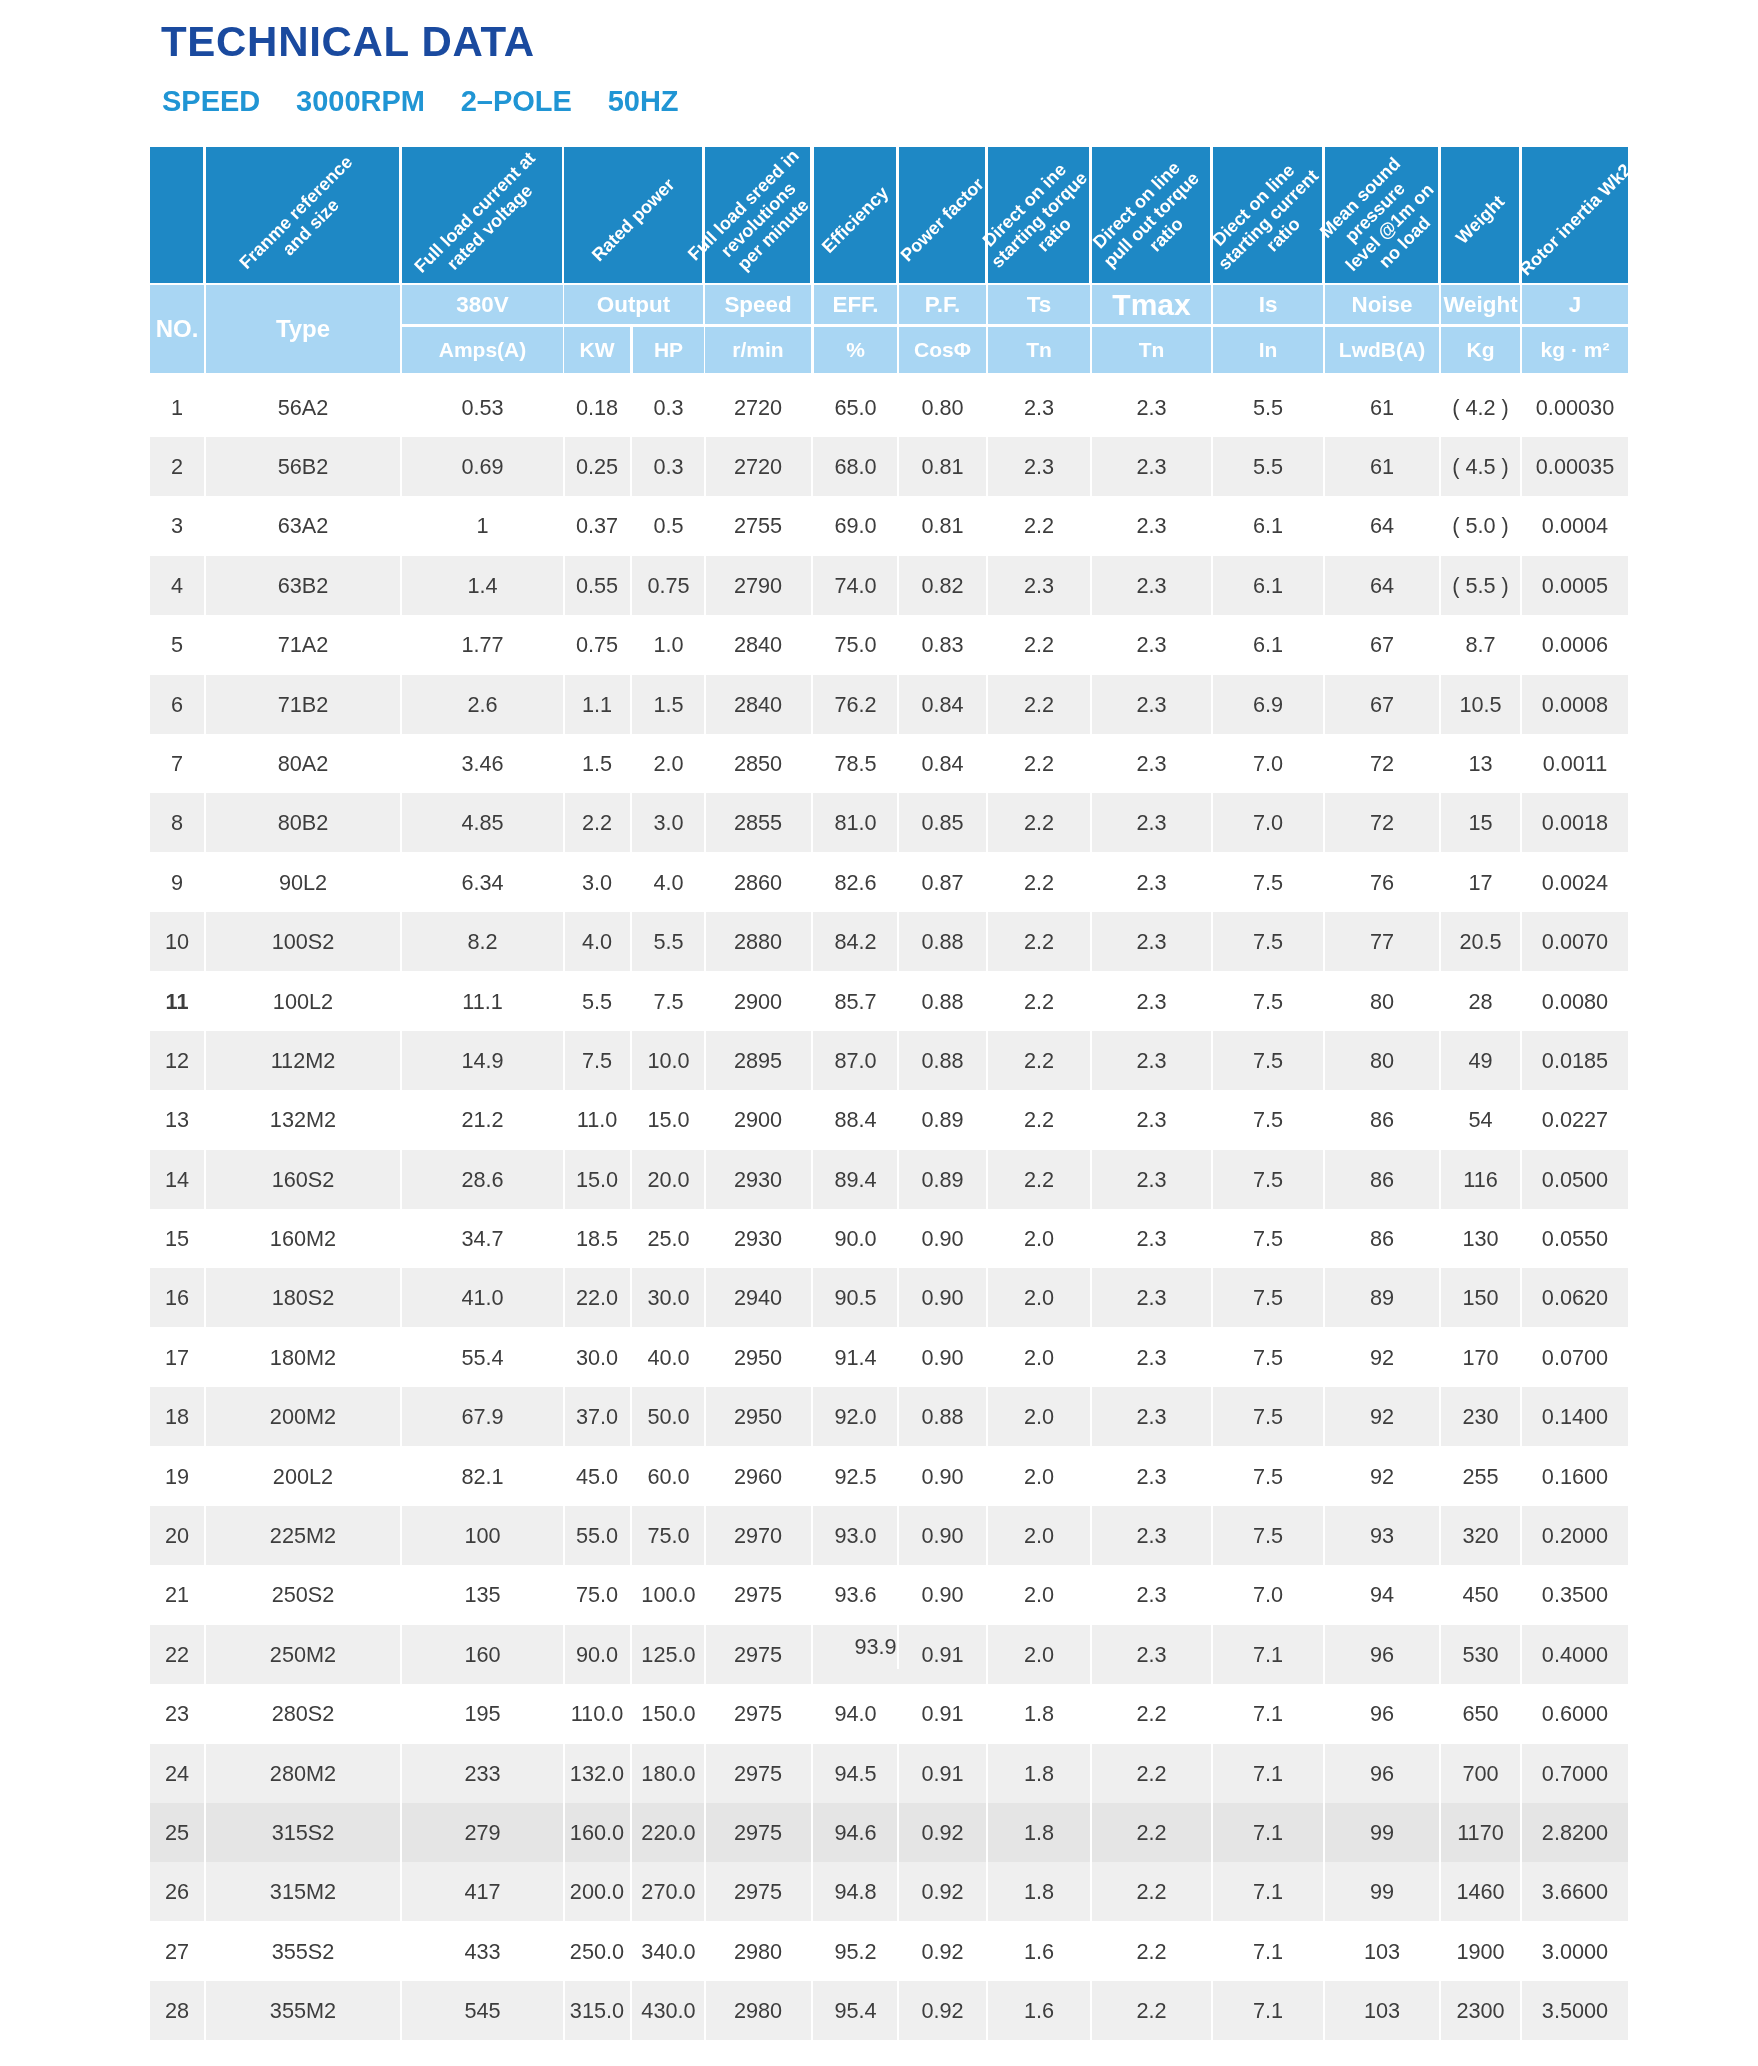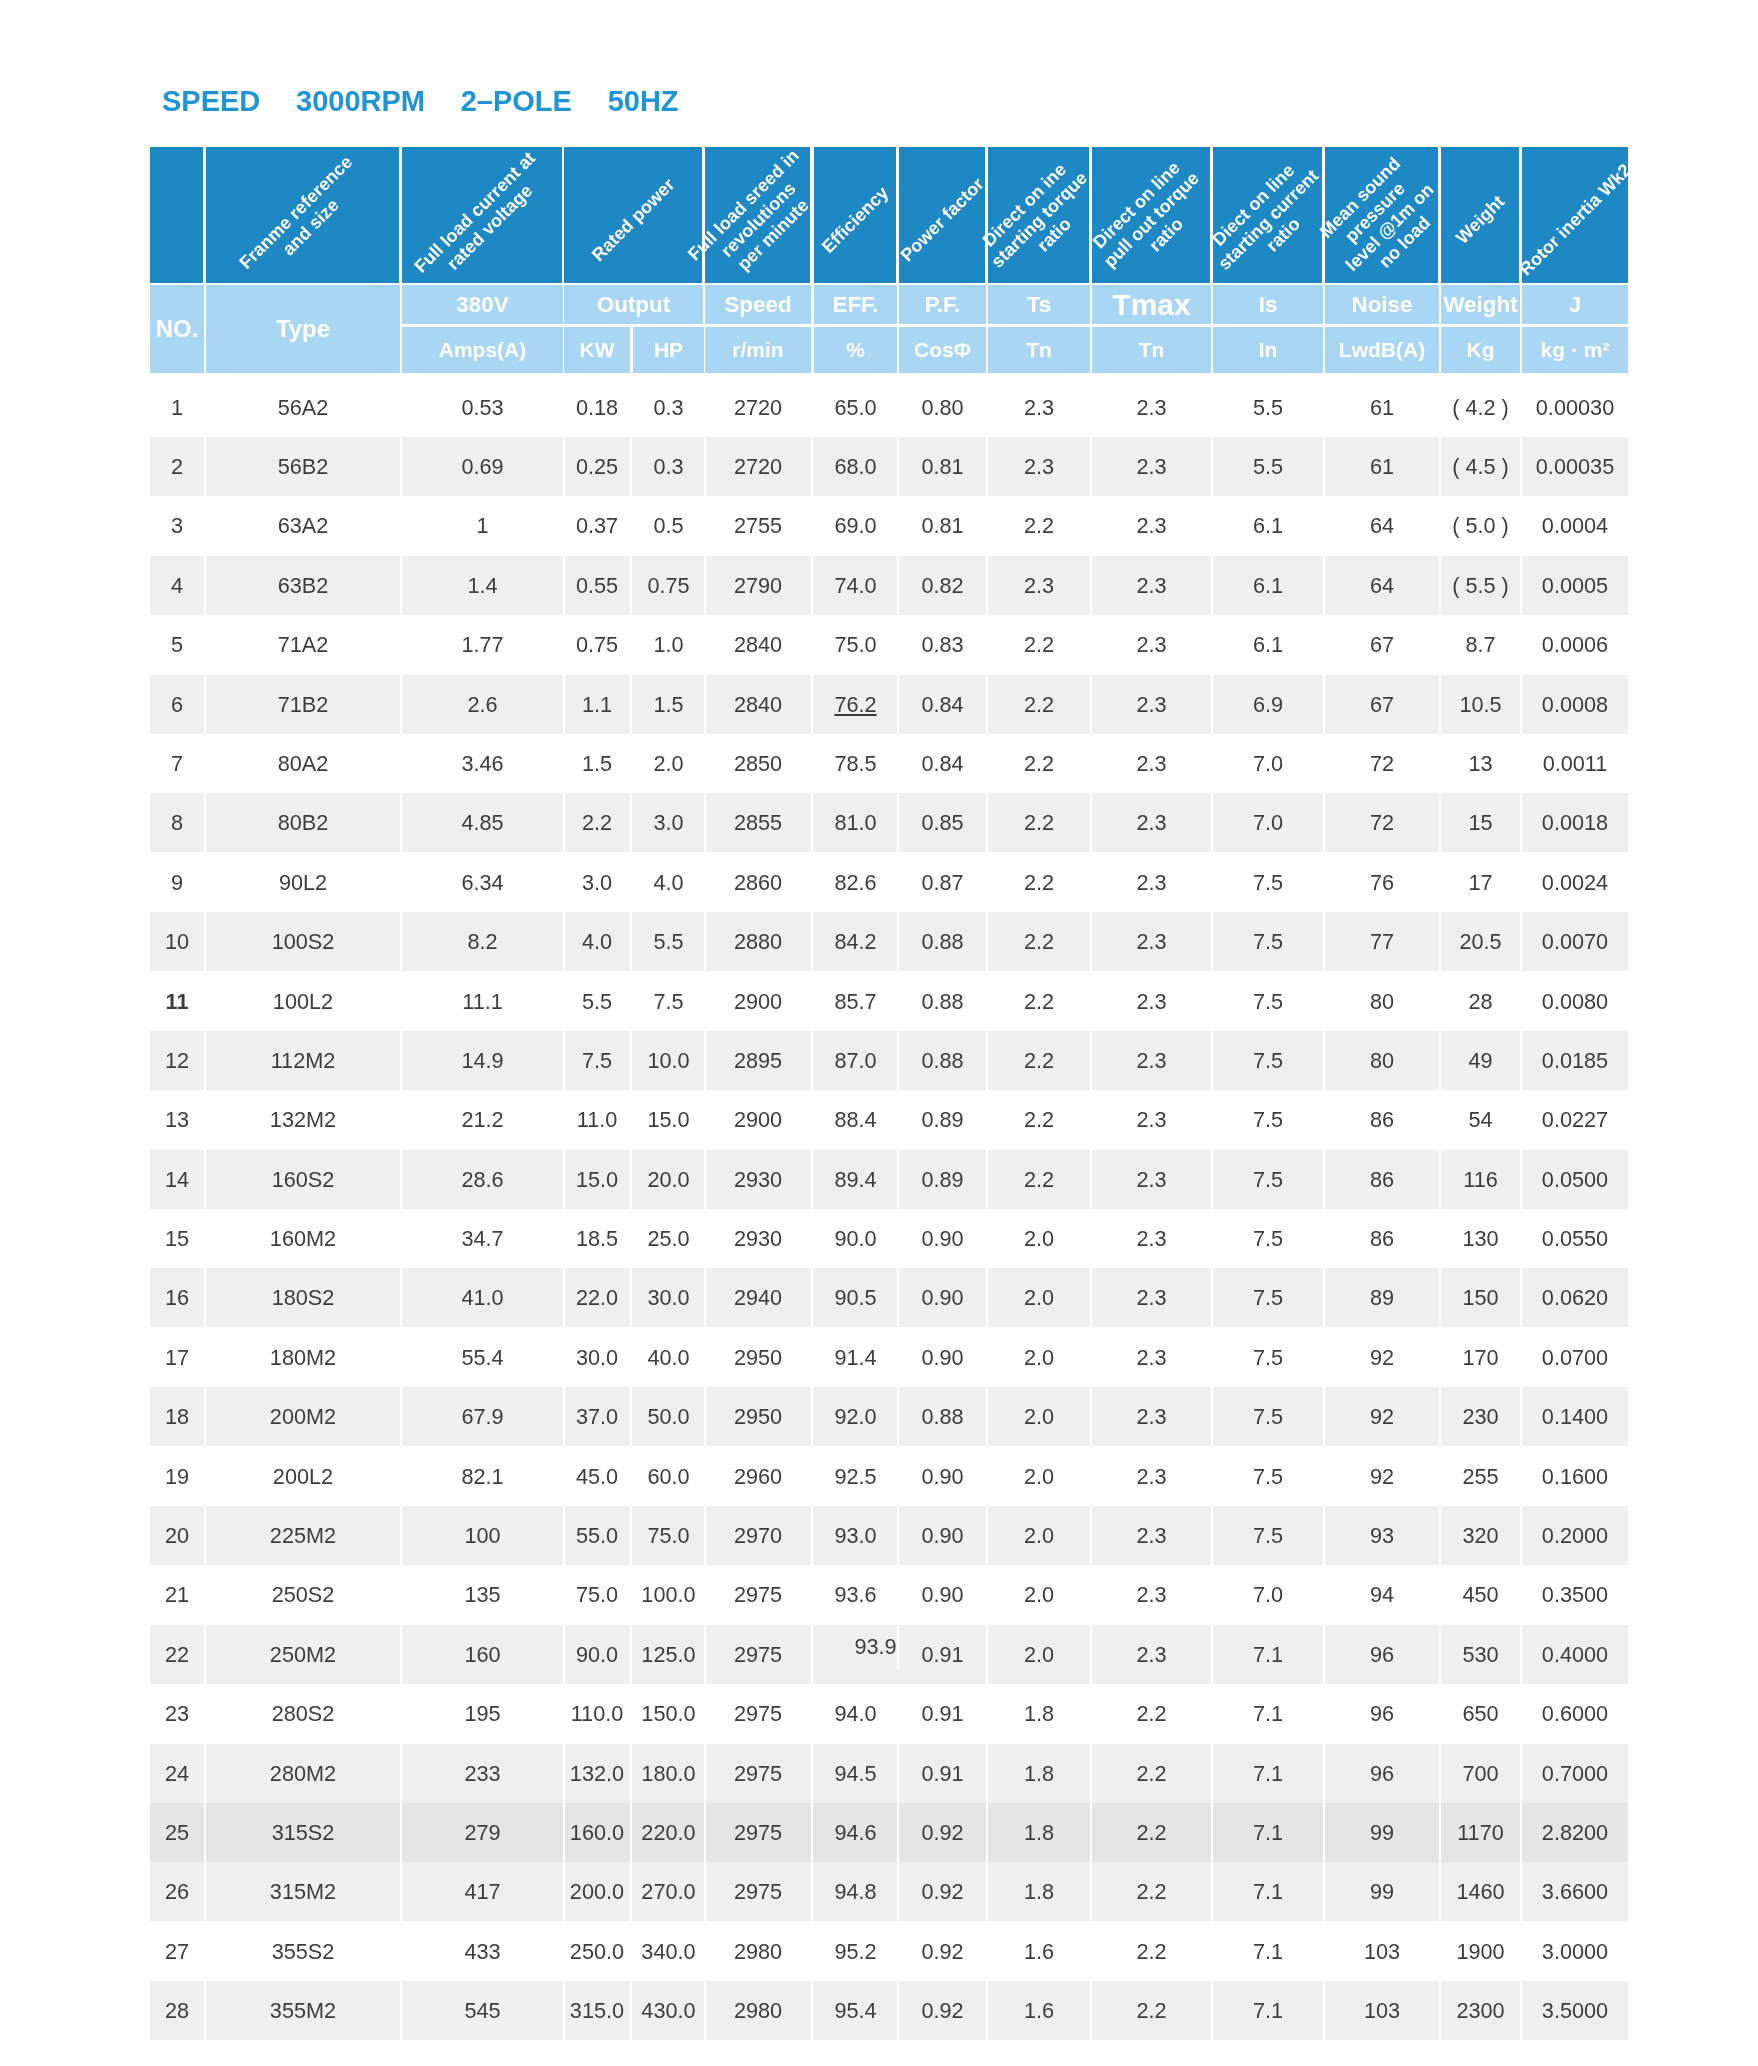--- a/index.html
+++ b/index.html
@@ -49,20 +49,21 @@
     color:var(--body-text);font-size:21.7px;
     display:flex;align-items:center;justify-content:center;
     white-space:pre;
   }
   .body-cell.last{border-right:none;}
 </style>
 </head>
 <body>
 
 <div class="page">
+  <div class="title">TECHNICAL DATA</div>
   <div class="subtitle">SPEED  3000RPM  2–POLE  50HZ</div>
   <div class="table-wrap">
     <div id="diag-strip">
         <div class="cell diag-cell" style="left: 0px; top: 0px; width: 56px; height: 136px;"></div>
         <div class="cell diag-cell" style="left: 56px; top: 0px; width: 196px; height: 136px;">
           <div class="diag-label">Franme reference
 and size</div>
         </div>
         <div class="cell diag-cell" style="left: 252px; top: 0px; width: 163px; height: 136px;">
           <div class="diag-label">Full load current at
@@ -268,21 +269,21 @@
           <div class="cell body-cell" style="left: 1291px; top: 0px; width: 81px; height: 59px;">8.7</div>
           <div class="cell body-cell last" style="left: 1372px; top: 0px; width: 106px; height: 59px;">0.0006</div>
         </div>
         <div style="position: absolute; left: 0px; top: 528px; width: 1478px; height: 59px; background: var(--stripe-gray);">
           <div class="cell body-cell" style="left: 0px; top: 0px; width: 56px; height: 59px;">6</div>
           <div class="cell body-cell" style="left: 56px; top: 0px; width: 196px; height: 59px;">71B2</div>
           <div class="cell body-cell" style="left: 252px; top: 0px; width: 163px; height: 59px;">2.6</div>
           <div class="cell body-cell" style="left: 414px; top: 0px; width: 68px; height: 59px;">1.1</div>
           <div class="cell body-cell" style="left: 483px; top: 0px; width: 73px; height: 59px;">1.5</div>
           <div class="cell body-cell" style="left: 555px; top: 0px; width: 108px; height: 59px;">2840</div>
-          <div class="cell body-cell" style="left: 664px; top: 0px; width: 85px; height: 59px; text-decoration: underline;">76.2</div>
+          <div class="cell body-cell" style="left: 664px; top: 0px; width: 85px; height: 59px;">76.2</div>
           <div class="cell body-cell" style="left: 749px; top: 0px; width: 89px; height: 59px;">0.84</div>
           <div class="cell body-cell" style="left: 838px; top: 0px; width: 104px; height: 59px;">2.2</div>
           <div class="cell body-cell" style="left: 942px; top: 0px; width: 121px; height: 59px;">2.3</div>
           <div class="cell body-cell" style="left: 1063px; top: 0px; width: 112px; height: 59px;">6.9</div>
           <div class="cell body-cell" style="left: 1175px; top: 0px; width: 116px; height: 59px;">67</div>
           <div class="cell body-cell" style="left: 1291px; top: 0px; width: 81px; height: 59px;">10.5</div>
           <div class="cell body-cell last" style="left: 1372px; top: 0px; width: 106px; height: 59px;">0.0008</div>
         </div>
         <div style="position: absolute; left: 0px; top: 587px; width: 1478px; height: 59px; background: rgb(255, 255, 255);">
           <div class="cell body-cell" style="left: 0px; top: 0px; width: 56px; height: 59px;">7</div>

